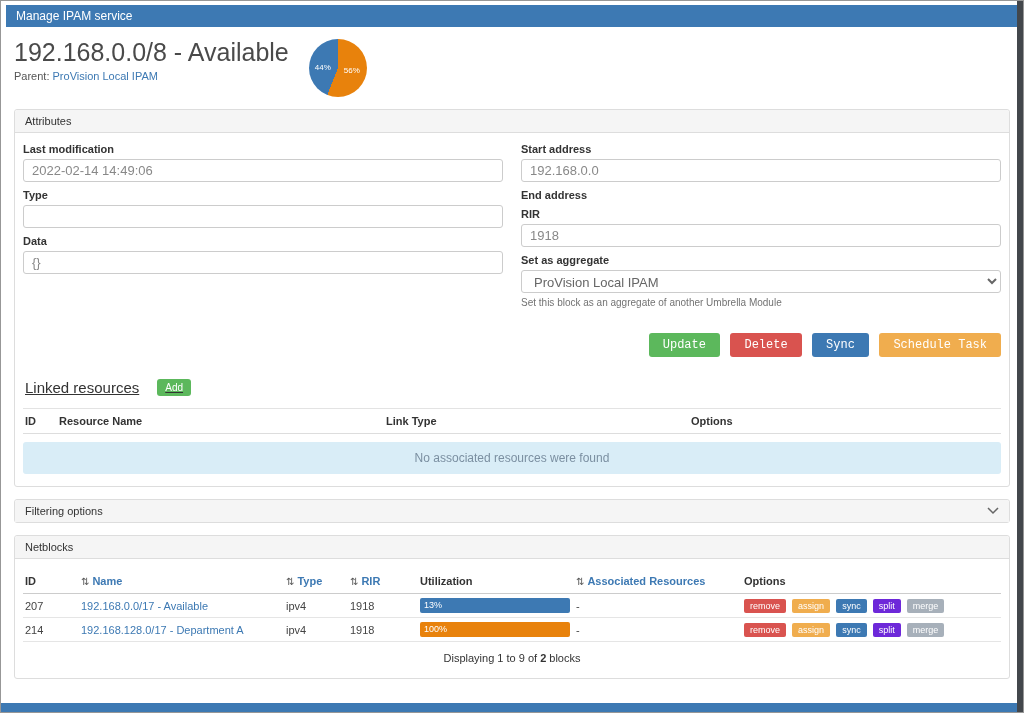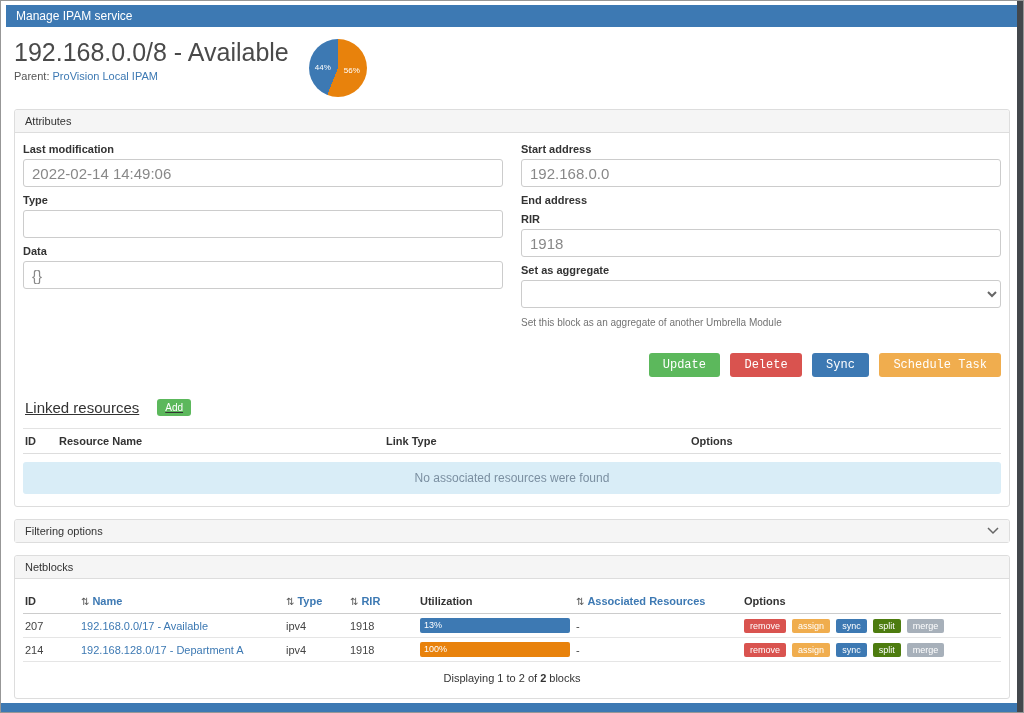--- a/index.html
+++ b/index.html
@@ -25,21 +25,21 @@
 
   .panel { border:1px solid #ddd; border-radius:3px; margin-top:12px; background:#fff; }
   .panel-heading { background:#f5f5f5; border-bottom:1px solid #ddd; padding:5px 10px; font-size:11px; color:#333; border-radius:3px 3px 0 0; }
   .panel.collapsed .panel-heading { border-bottom:none; display:flex; justify-content:space-between; align-items:center; cursor:pointer; }
   .panel-body { padding:10px 8px 12px 8px; }
 
   .form-grid { display:flex; gap:18px; }
   .form-col { flex:1; min-width:0; }
   .form-group { margin-bottom:7px; }
   .form-group label { display:block; font-size:11px; font-weight:bold; color:#333; margin-bottom:4px; }
-  .form-control { width:100%; height:23px; padding:13px 8px; font-size:15px; color:#888;
+  .form-control { width:100%; height:23px; padding:3px 8px; font-size:13px; color:#888;
                   border:1px solid #ccc; border-radius:3px; background:#fff; font-family:inherit; }
   select.form-control { color:#666; }
   .help-text { font-size:10px; color:#737373; margin-top:4px; }
 
   .btn-row { text-align:right; margin-top:18px; }
   .btn { display:inline-block; border:none; border-radius:3px; color:#fff; font-size:12px;
          padding:5px 14px; margin-left:6px; cursor:pointer; font-family:Liberation Mono, monospace; }
   .btn-green  { background:#5cb85c; }
   .btn-red    { background:#d9534f; }
   .btn-blue   { background:#3d79b3; }
@@ -72,21 +72,21 @@
   .bar { width:150px; height:15px; border-radius:2px; color:#fff; font-size:9px;
          line-height:15px; padding-left:4px; }
   .bar-blue { background:#3d79b3; }
   .bar-orange { background:#e8820c; }
 
   .btn-xs { font-size:9px; padding:2px 6px; border-radius:2px; border:none; color:#fff;
             margin-right:3px; cursor:pointer; font-family:inherit; }
   .xs-remove { background:#d9534f; }
   .xs-assign { background:#f0ad4e; }
   .xs-sync   { background:#3d79b3; }
-  .xs-split  { background:#4d7c0f; }
+  .xs-split  { background:#6d28d9; }
   .xs-merge  { background:#a7b0ba; }
 
   .summary { text-align:center; font-size:11px; color:#333; margin-top:10px; padding-bottom:2px; }
 
   .footer-bar { position:absolute; left:0; right:0; bottom:0; height:9px; background:#3d79b3; }
   .right-edge { position:absolute; right:0; top:0; bottom:0; width:6px; background:#43474c; z-index:5; }
 </style>
 </head>
 <body>
 
@@ -252,21 +252,21 @@
                 <button class="btn-xs xs-assign">assign</button>
                 <button class="btn-xs xs-sync">sync</button>
                 <button class="btn-xs xs-split">split</button>
                 <button class="btn-xs xs-merge">merge</button>
               </td>
             </tr>
           </tbody>
         </table>
 
         <div class="summary">
-          <span>Displaying 1 to 2 of </span><strong>2</strong><span> blocks</span>
+          <span>Displaying 1 to 9 of </span><strong>2</strong><span> blocks</span>
         </div>
 
       </div>
     </div>
 
   </div>
 
   <div class="footer-bar"></div>
   <div class="right-edge"></div>
 

